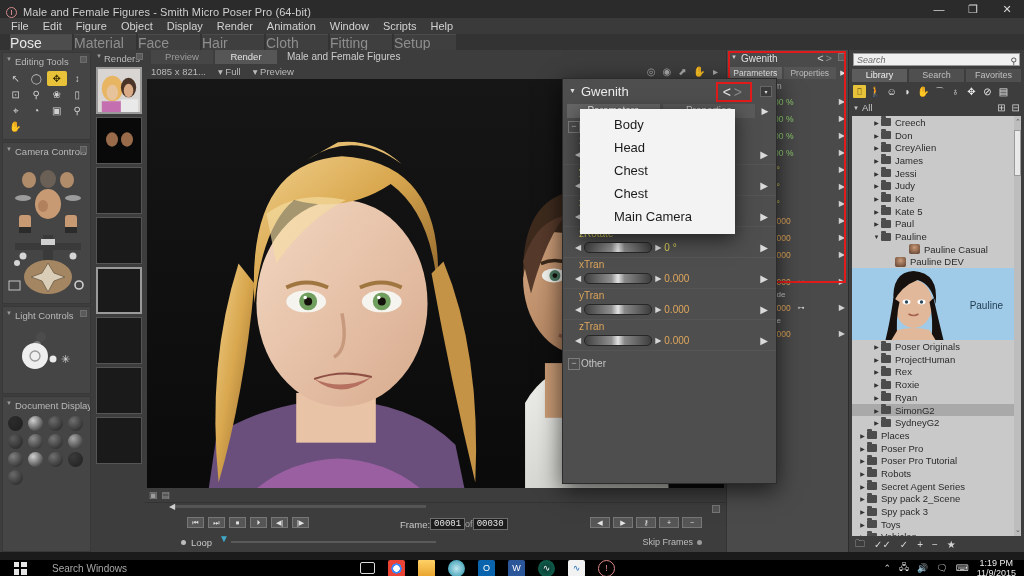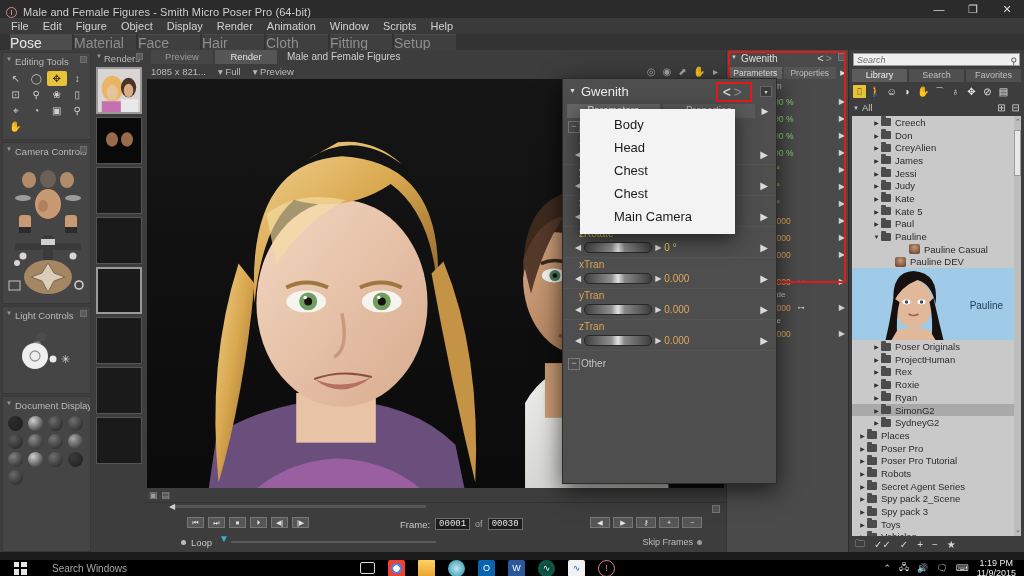--- a/index.html
+++ b/index.html
@@ -423,21 +423,21 @@
             <div style="width: 17px; height: 11px; background: rgb(86, 86, 86); border: 1px solid rgb(119, 119, 119); color: rgb(226, 226, 226); font-size: 7px; display: flex; align-items: center; justify-content: center;">◀|</div>
             <div style="width: 17px; height: 11px; background: rgb(86, 86, 86); border: 1px solid rgb(119, 119, 119); color: rgb(226, 226, 226); font-size: 7px; display: flex; align-items: center; justify-content: center;">|▶</div>
           </div>
         <div style="position:absolute;left:36px;top:34px;display:flex;align-items:center;gap:5px;">
           <span style="width:5px;height:5px;border-radius:50%;background:#bbb;display:inline-block"></span>
           <span style="font-size:9.5px;color:#c8c8c8">Loop</span>
         </div>
         <div style="position:absolute;left:74px;top:30px;color:#3fa9c9;font-size:10px;">▼</div>
         <div style="position:absolute;left:86px;top:38px;right:290px;height:1.5px;background:#5a5a5a;"></div>
 
-        <div style="position:absolute;left:255px;top:15px;display:flex;align-items:center;gap:5px;">
+        <div style="position:absolute;left:255px;top:15px;display:flex;align-items:center;">
           <span style="font-size:9.5px">Frame:</span>
           <span style="background:#1c1c1c;color:#e6e6e6;padding:0 3px;font-size:9px;border:1px solid #6d6d6d;font-family:'Liberation Mono',monospace">00001</span>
           <span style="font-size:9px;color:#a8a8a8">of</span>
           <span style="background:#1c1c1c;color:#e6e6e6;padding:0 3px;font-size:9px;border:1px solid #6d6d6d;font-family:'Liberation Mono',monospace">00030</span>
         </div>
         <div id="keybtns" style="position:absolute;right:24px;top:14px;display:flex;gap:3px;">
             <div style="width: 20px; height: 11px; background: rgb(86, 86, 86); border: 1px solid rgb(119, 119, 119); color: rgb(230, 230, 230); font-size: 7px; display: flex; align-items: center; justify-content: center;">◀</div>
             <div style="width: 20px; height: 11px; background: rgb(86, 86, 86); border: 1px solid rgb(119, 119, 119); color: rgb(230, 230, 230); font-size: 7px; display: flex; align-items: center; justify-content: center;">▶</div>
             <div style="width: 20px; height: 11px; background: rgb(86, 86, 86); border: 1px solid rgb(119, 119, 119); color: rgb(230, 230, 230); font-size: 7px; display: flex; align-items: center; justify-content: center;">⚷</div>
             <div style="width: 20px; height: 11px; background: rgb(86, 86, 86); border: 1px solid rgb(119, 119, 119); color: rgb(230, 230, 230); font-size: 7px; display: flex; align-items: center; justify-content: center;">+</div>

